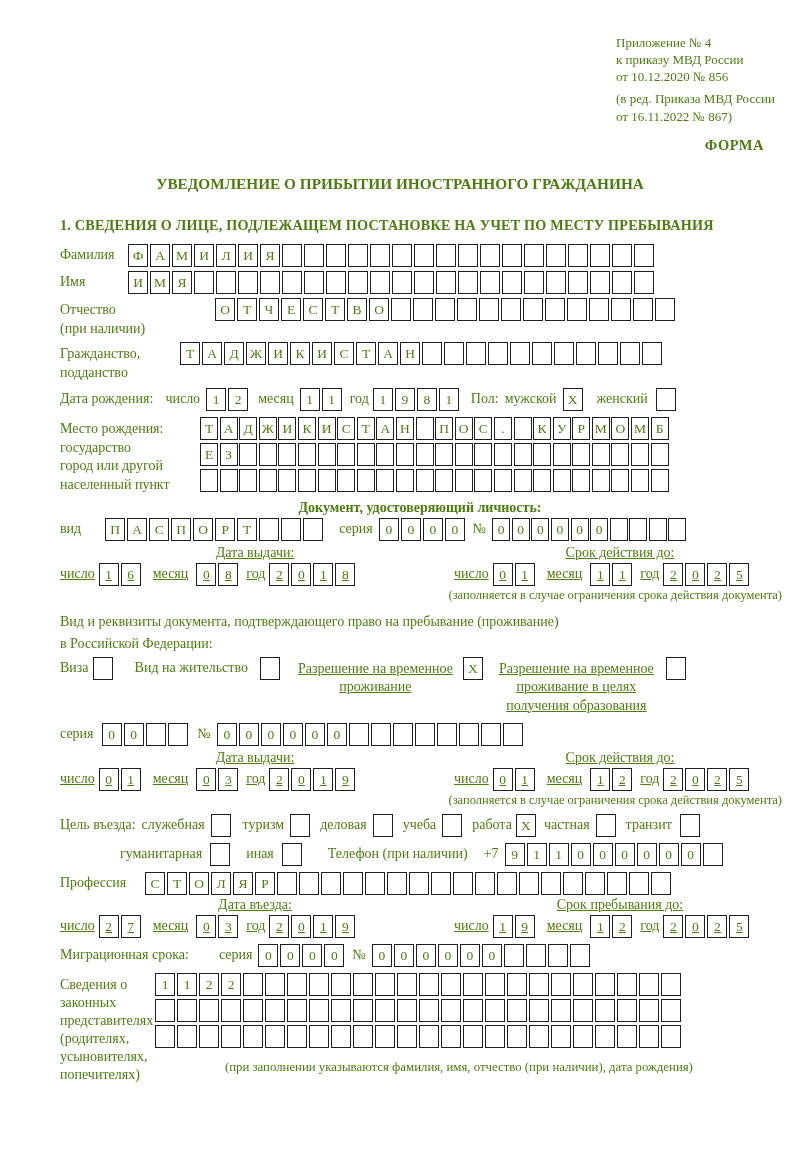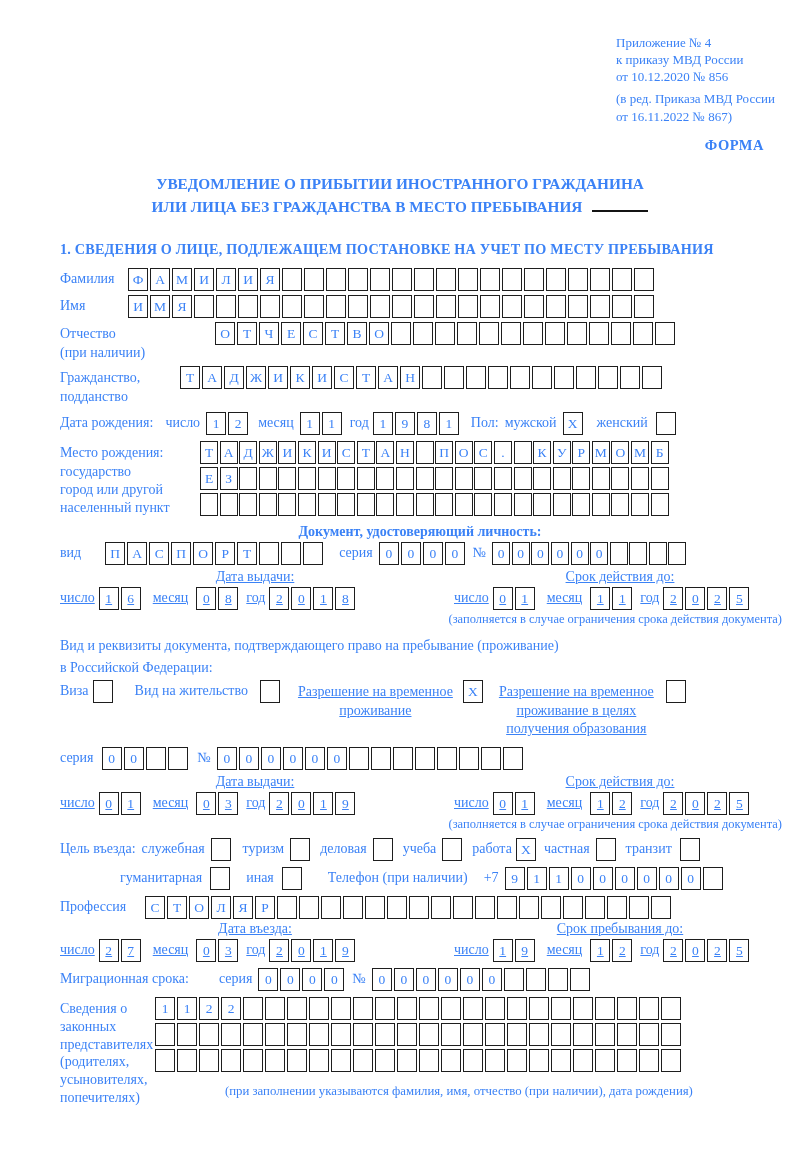--- a/index.html
+++ b/index.html
@@ -1,18 +1,18 @@
 <!DOCTYPE html>
 <html><head>
 <meta charset="utf-8">
 <style>
   * { box-sizing: border-box; }
   html,body { margin:0; padding:0; background:#ffffff; }
   .page {
-    width:800px; height:1163px; background:#ffffff; color:#3b82f6;
+    width:800px; height:1163px; background:#ffffff; color:#4d7c0f;
     font-family:"Liberation Serif", serif; font-size:14px;
     padding:34px 0 16px 60px; overflow:hidden; position:relative;
   }
   
   .hdr { margin-left:556px; font-size:13px; line-height:1.32; }
   .hdr .grp2 { margin-top:5px; }
   .forma { font-weight:bold; font-size:14.5px; text-align:right; padding-right:36px; margin-top:12px; letter-spacing:.5px; }
   
   .title { width:680px; text-align:center; font-weight:bold; font-size:15.3px; line-height:1.55; margin-top:18px; }
   .blankline { display:inline-block; width:56px; border-bottom:2px solid #141414; margin-left:10px; }
@@ -62,23 +62,20 @@
     <div class="grp2">
       <div>(в ред. Приказа МВД России</div>
       <div>от 16.11.2022 № 867)</div>
     </div>
   </div>
 
   <div class="forma">ФОРМА</div>
 
   <div class="title">
     <div>УВЕДОМЛЕНИЕ О ПРИБЫТИИ ИНОСТРАННОГО ГРАЖДАНИНА</div>
-    <div>
-      <span>ИЛИ ЛИЦА БЕЗ ГРАЖДАНСТВА В МЕСТО ПРЕБЫВАНИЯ</span><span class="blankline"></span>
-    </div>
   </div>
 
   <div class="section">1. СВЕДЕНИЯ О ЛИЦЕ, ПОДЛЕЖАЩЕМ ПОСТАНОВКЕ НА УЧЕТ ПО МЕСТУ ПРЕБЫВАНИЯ</div>
 
   <div class="row mt10">
     <span class="lbl w68">Фамилия</span>
     <span class="cells">
         <span class="cell">Ф</span>
         <span class="cell">А</span>
         <span class="cell">М</span>

